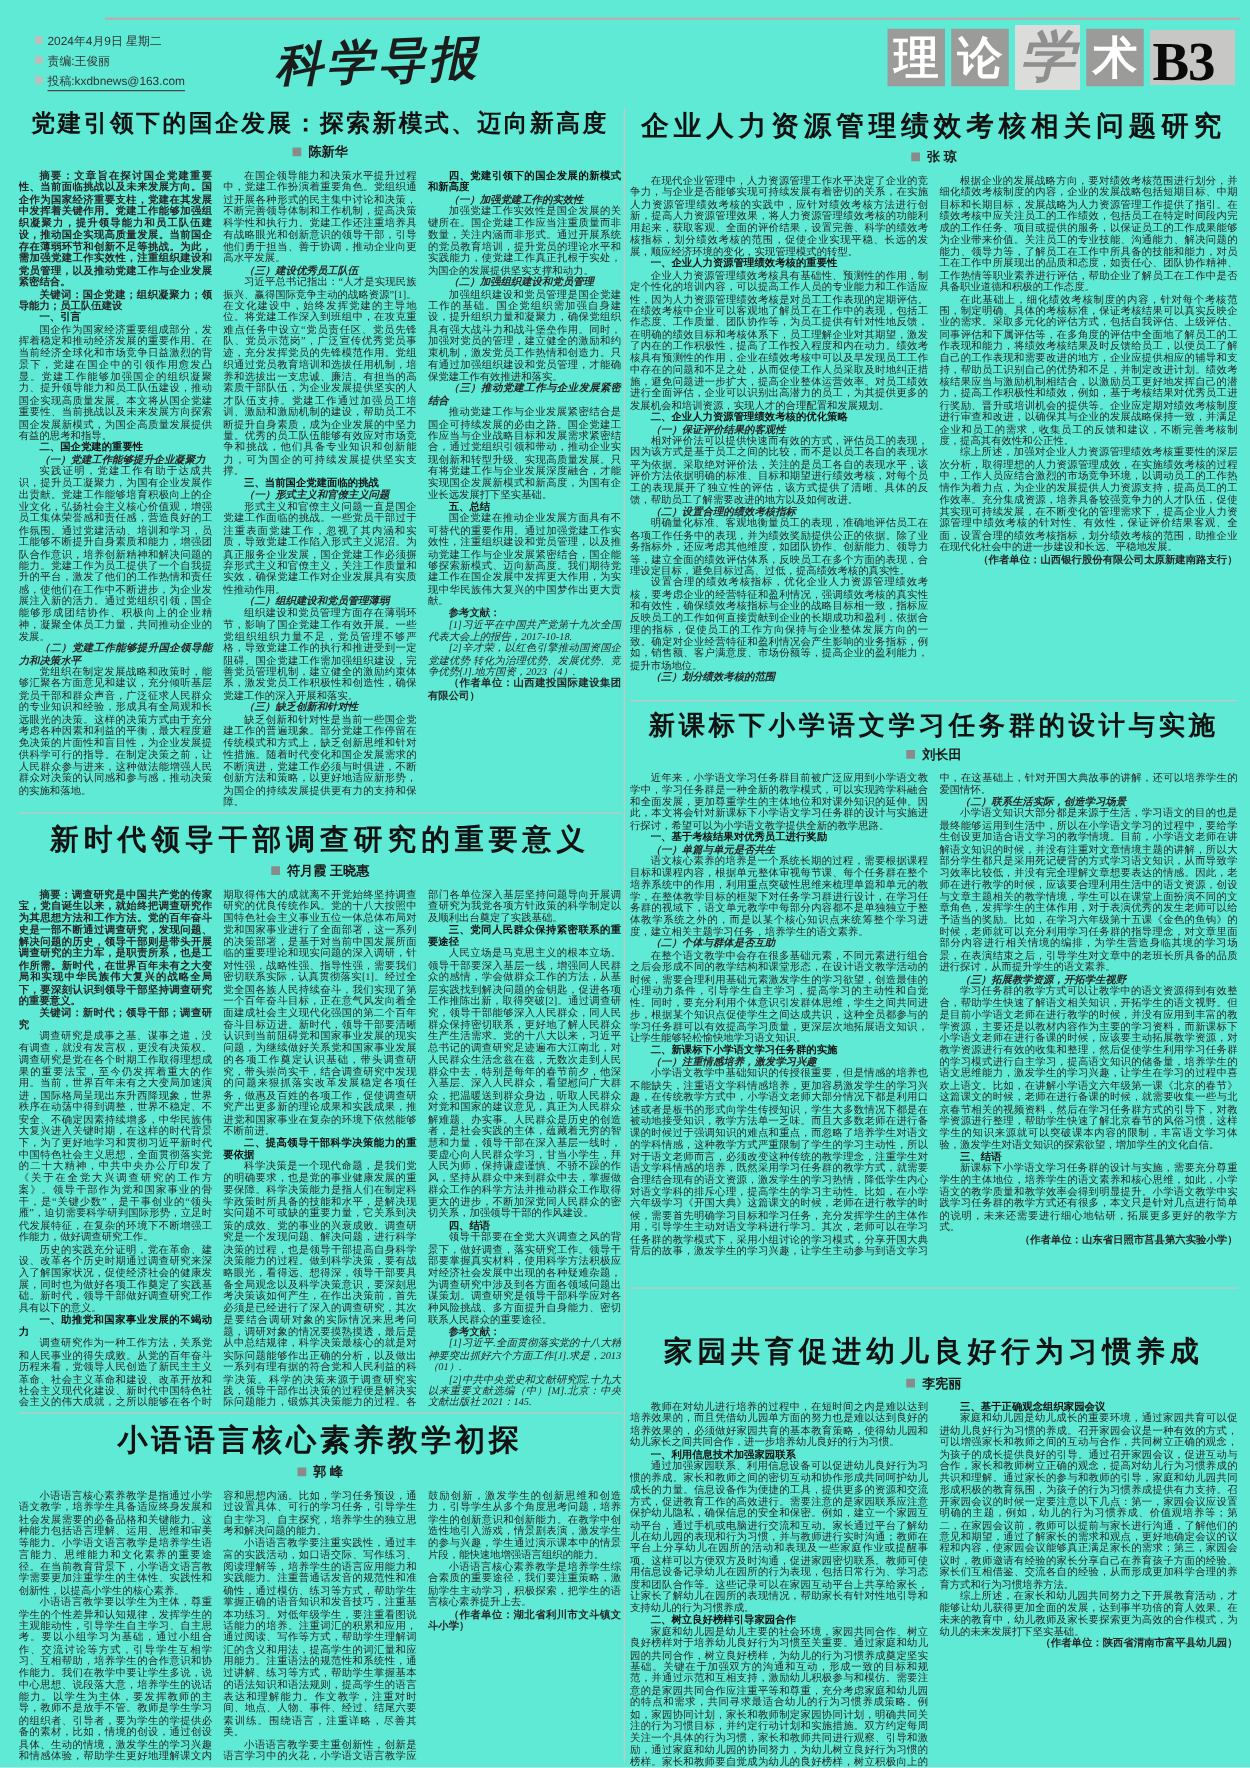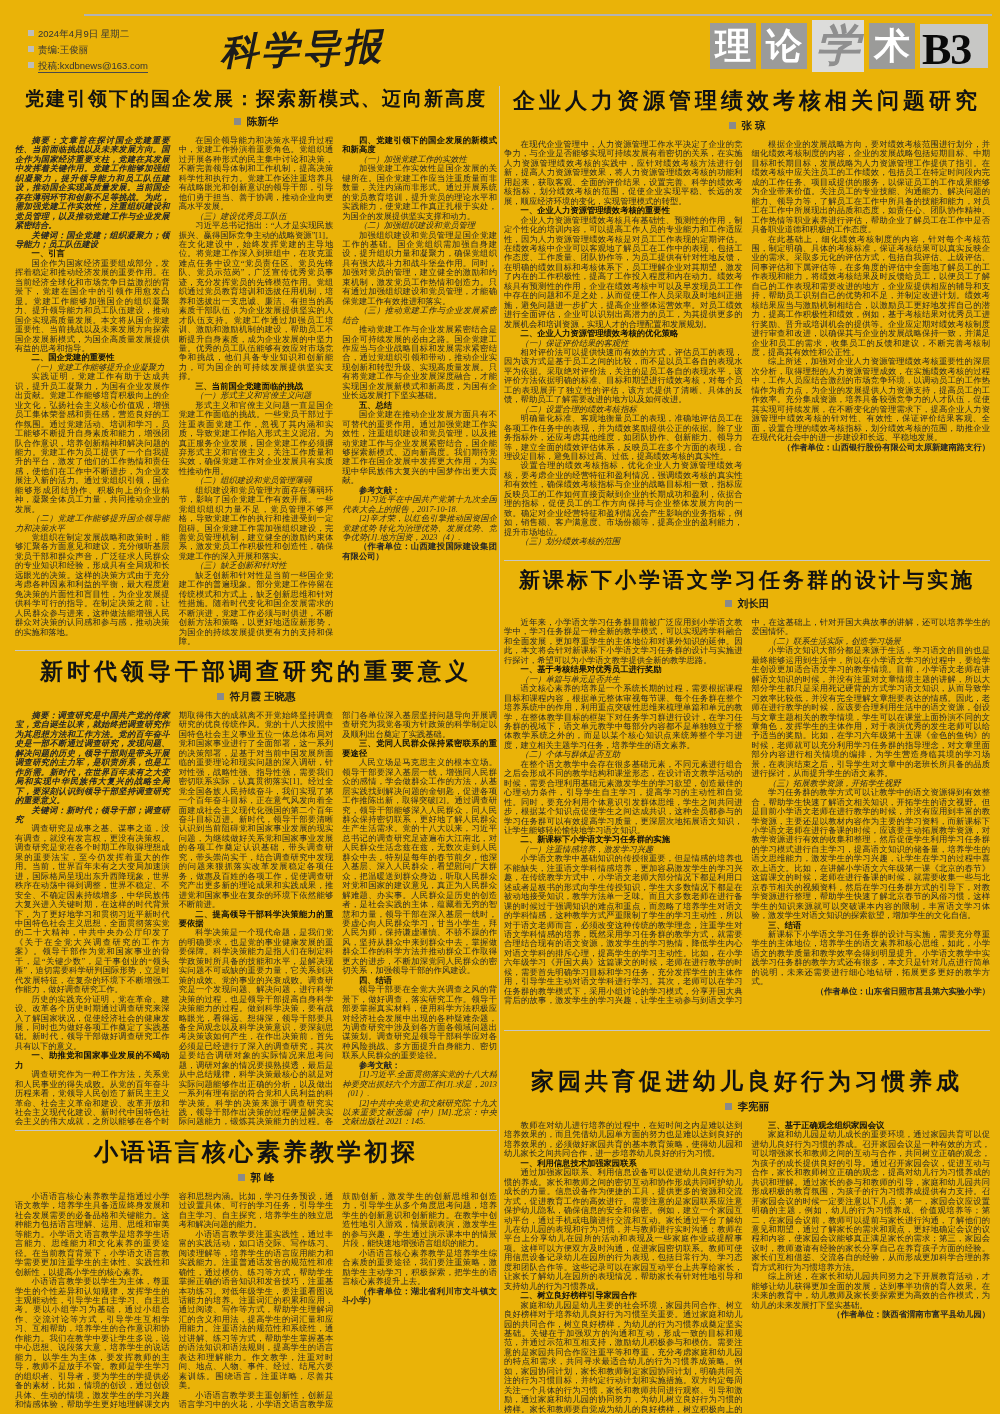--- a/index.html
+++ b/index.html
@@ -1,16 +1,16 @@
 <!DOCTYPE html>
 <html><head>
 <meta charset="utf-8">
 <style>
   html,body{margin:0;padding:0;background:#e8e8e6;}
-  .page{position:relative;width:1000px;height:1414px;margin:0 auto;background:#eab308;
+  .page{position:relative;width:1000px;height:1414px;margin:0 auto;background:#5eead4;
         overflow:hidden;font-family:"Liberation Serif",serif;color:#222;}
   
   .toprule{position:absolute;left:84px;right:8px;top:14px;height:2px;background:#b3b3b1;}
   .meta{position:absolute;left:28px;top:26px;font-size:9.5px;line-height:16px;
         font-family:"Liberation Sans",sans-serif;color:#333;}
   .meta .mline{white-space:nowrap;}
   .msq{display:inline-block;width:6px;height:6px;background:#bdbdbb;margin-right:4px;vertical-align:1px;}
   .meta .uline{border-bottom:1px solid #4a4a4a;padding-bottom:1px;}
   .masthead{position:absolute;left:220px;top:24px;font-size:38px;font-weight:700;font-style:italic;
             letter-spacing:3px;color:#1c1c1c;transform:rotate(-2deg);font-family:"DejaVu Serif",serif;}
@@ -38,22 +38,22 @@
   .t-a6{font-size:24px;letter-spacing:3px;}
   .byline{text-align:center;font-size:10.5px;font-weight:700;margin:3px 0 7px 0;color:#1a1a1a;
           font-family:"Liberation Sans",sans-serif;}
   .sq{display:inline-block;width:7px;height:7px;background:#8a8a8a;margin-right:6px;}
   .body{column-gap:9px;column-fill:auto;overflow:hidden;font-size:8.3px;line-height:9.45px;
         text-align:justify;color:#272727;}
   .cols3{column-count:3;}
   .cols2{column-count:2;}
   .blk{margin:0;text-indent:2em;}
   .blk.h{font-weight:700;color:#101010;}
-  .blk.sub{font-weight:400;font-style:italic;}
-  .blk.abstract,.blk.kw{font-weight:700;font-style:italic;}
+  .blk.sub{font-weight:700;font-style:italic;}
+  .blk.abstract,.blk.kw{font-weight:700;}
   .blk.refh{font-weight:700;}
   .blk.ref{font-style:italic;}
   .blk.unit{font-weight:700;}
   .rightcol .blk.unit{text-align:right;text-indent:0;}
 </style>
 </head>
 <body>
 
 <div class="page">
 

